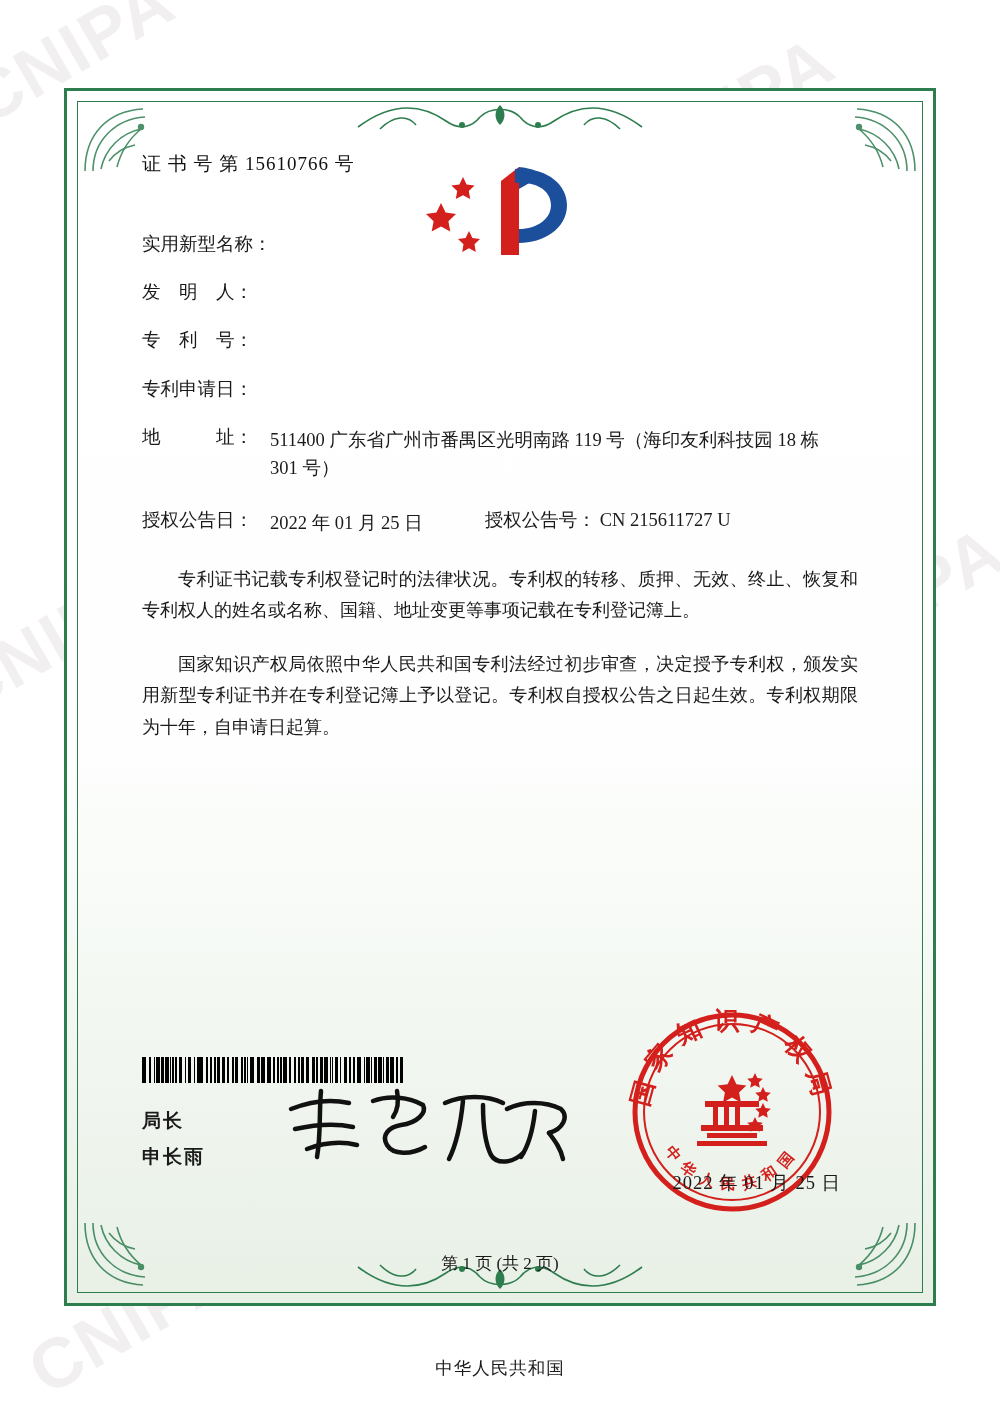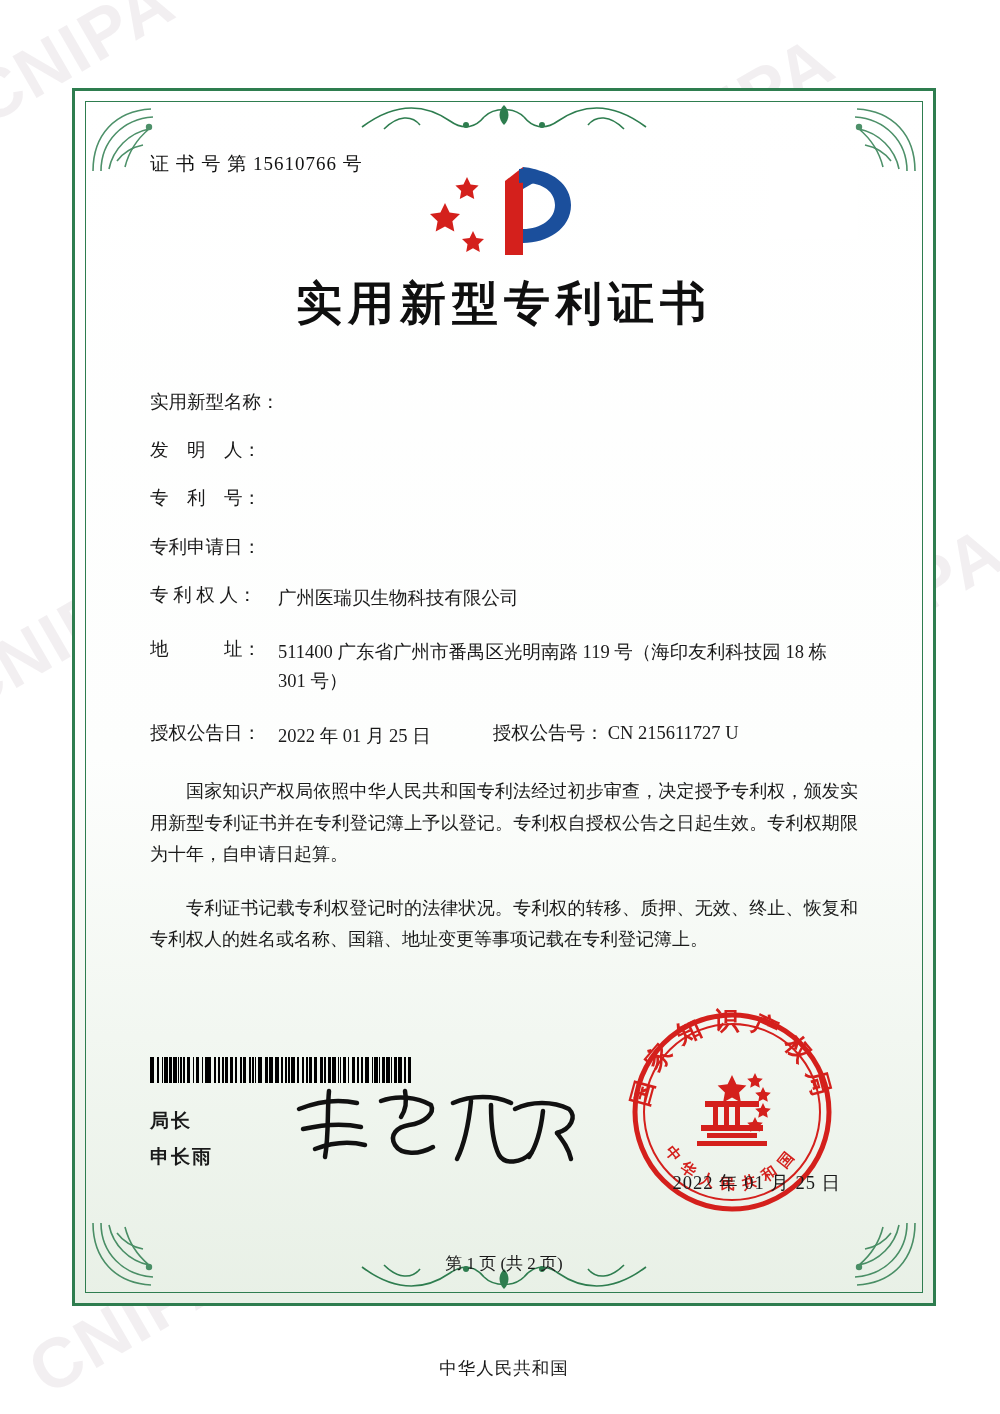--- a/index.html
+++ b/index.html
@@ -33,21 +33,20 @@
     transform: rotate(-30deg);
     white-space: nowrap;
     letter-spacing: 2px;
   }
 
   
   .page {
     position: absolute;
     inset: 0;
     z-index: 2;
-    margin-left: 8px;
   }
   .border-outer {
     position: absolute;
     left: 64px;
     top: 88px;
     right: 64px;
     bottom: 108px;
     border: 3px solid #2e7d4f;
     background: linear-gradient(180deg, #ffffff 0%, #fdfefd 55%, #f2f7f1 78%, #e8f0e6 100%);
   }
@@ -345,61 +344,56 @@
           <path d="M86 96 L86 22 L104 8 L104 96 Z" fill="#d4201c"></path>
           <path d="M100 10 C132 8, 152 26, 152 46 C152 70, 128 84, 104 84 L104 70 C122 70, 136 60, 136 46 C136 32, 122 22, 100 24 Z" fill="#1b4f9c"></path>
           <path d="M104 8 L104 30 L128 16 C120 11, 112 8.6, 104 8 Z" fill="#1b4f9c"></path>
         </svg>
       </div>
 
       <div class="qr">
         <div class="qr-grid" id="qrgrid"><i style="background:#000"></i><i style="background:#000"></i><i style="background:#000"></i><i style="background:#000"></i><i style="background:#000"></i><i style="background:#000"></i><i style="background:#000"></i><i style="background:#fff"></i><i style="background:#000"></i><i style="background:#fff"></i><i style="background:#000"></i><i style="background:#fff"></i><i style="background:#fff"></i><i style="background:#000"></i><i style="background:#000"></i><i style="background:#000"></i><i style="background:#000"></i><i style="background:#000"></i><i style="background:#000"></i><i style="background:#000"></i><i style="background:#000"></i><i style="background:#000"></i><i style="background:#fff"></i><i style="background:#fff"></i><i style="background:#fff"></i><i style="background:#fff"></i><i style="background:#fff"></i><i style="background:#000"></i><i style="background:#000"></i><i style="background:#000"></i><i style="background:#000"></i><i style="background:#000"></i><i style="background:#000"></i><i style="background:#000"></i><i style="background:#000"></i><i style="background:#000"></i><i style="background:#fff"></i><i style="background:#fff"></i><i style="background:#fff"></i><i style="background:#fff"></i><i style="background:#fff"></i><i style="background:#000"></i><i style="background:#000"></i><i style="background:#fff"></i><i style="background:#000"></i><i style="background:#000"></i><i style="background:#000"></i><i style="background:#fff"></i><i style="background:#000"></i><i style="background:#fff"></i><i style="background:#fff"></i><i style="background:#000"></i><i style="background:#fff"></i><i style="background:#fff"></i><i style="background:#fff"></i><i style="background:#fff"></i><i style="background:#000"></i><i style="background:#fff"></i><i style="background:#000"></i><i style="background:#000"></i><i style="background:#000"></i><i style="background:#fff"></i><i style="background:#000"></i><i style="background:#000"></i><i style="background:#fff"></i><i style="background:#000"></i><i style="background:#000"></i><i style="background:#000"></i><i style="background:#fff"></i><i style="background:#000"></i><i style="background:#000"></i><i style="background:#000"></i><i style="background:#fff"></i><i style="background:#fff"></i><i style="background:#fff"></i><i style="background:#fff"></i><i style="background:#000"></i><i style="background:#000"></i><i style="background:#fff"></i><i style="background:#000"></i><i style="background:#000"></i><i style="background:#000"></i><i style="background:#fff"></i><i style="background:#000"></i><i style="background:#000"></i><i style="background:#fff"></i><i style="background:#000"></i><i style="background:#000"></i><i style="background:#000"></i><i style="background:#fff"></i><i style="background:#000"></i><i style="background:#fff"></i><i style="background:#000"></i><i style="background:#fff"></i><i style="background:#000"></i><i style="background:#000"></i><i style="background:#fff"></i><i style="background:#000"></i><i style="background:#000"></i><i style="background:#fff"></i><i style="background:#000"></i><i style="background:#000"></i><i style="background:#000"></i><i style="background:#fff"></i><i style="background:#000"></i><i style="background:#000"></i><i style="background:#fff"></i><i style="background:#fff"></i><i style="background:#fff"></i><i style="background:#fff"></i><i style="background:#fff"></i><i style="background:#000"></i><i style="background:#000"></i><i style="background:#000"></i><i style="background:#000"></i><i style="background:#000"></i><i style="background:#000"></i><i style="background:#fff"></i><i style="background:#fff"></i><i style="background:#000"></i><i style="background:#fff"></i><i style="background:#fff"></i><i style="background:#fff"></i><i style="background:#fff"></i><i style="background:#fff"></i><i style="background:#000"></i><i style="background:#000"></i><i style="background:#000"></i><i style="background:#000"></i><i style="background:#000"></i><i style="background:#000"></i><i style="background:#000"></i><i style="background:#000"></i><i style="background:#fff"></i><i style="background:#000"></i><i style="background:#fff"></i><i style="background:#000"></i><i style="background:#fff"></i><i style="background:#000"></i><i style="background:#fff"></i><i style="background:#000"></i><i style="background:#000"></i><i style="background:#000"></i><i style="background:#000"></i><i style="background:#000"></i><i style="background:#000"></i><i style="background:#000"></i><i style="background:#000"></i><i style="background:#000"></i><i style="background:#000"></i><i style="background:#000"></i><i style="background:#fff"></i><i style="background:#fff"></i><i style="background:#fff"></i><i style="background:#000"></i><i style="background:#fff"></i><i style="background:#000"></i><i style="background:#000"></i><i style="background:#000"></i><i style="background:#fff"></i><i style="background:#fff"></i><i style="background:#fff"></i><i style="background:#000"></i><i style="background:#000"></i><i style="background:#000"></i><i style="background:#fff"></i><i style="background:#fff"></i><i style="background:#000"></i><i style="background:#000"></i><i style="background:#fff"></i><i style="background:#fff"></i><i style="background:#fff"></i><i style="background:#000"></i><i style="background:#fff"></i><i style="background:#000"></i><i style="background:#fff"></i><i style="background:#fff"></i><i style="background:#000"></i><i style="background:#000"></i><i style="background:#fff"></i><i style="background:#fff"></i><i style="background:#fff"></i><i style="background:#000"></i><i style="background:#000"></i><i style="background:#000"></i><i style="background:#000"></i><i style="background:#fff"></i><i style="background:#fff"></i><i style="background:#000"></i><i style="background:#fff"></i><i style="background:#000"></i><i style="background:#000"></i><i style="background:#fff"></i><i style="background:#fff"></i><i style="background:#fff"></i><i style="background:#fff"></i><i style="background:#fff"></i><i style="background:#fff"></i><i style="background:#000"></i><i style="background:#fff"></i><i style="background:#fff"></i><i style="background:#fff"></i><i style="background:#fff"></i><i style="background:#fff"></i><i style="background:#000"></i><i style="background:#000"></i><i style="background:#fff"></i><i style="background:#fff"></i><i style="background:#000"></i><i style="background:#fff"></i><i style="background:#fff"></i><i style="background:#fff"></i><i style="background:#fff"></i><i style="background:#fff"></i><i style="background:#000"></i><i style="background:#fff"></i><i style="background:#000"></i><i style="background:#000"></i><i style="background:#fff"></i><i style="background:#000"></i><i style="background:#000"></i><i style="background:#fff"></i><i style="background:#000"></i><i style="background:#000"></i><i style="background:#000"></i><i style="background:#000"></i><i style="background:#000"></i><i style="background:#fff"></i><i style="background:#000"></i><i style="background:#fff"></i><i style="background:#fff"></i><i style="background:#fff"></i><i style="background:#000"></i><i style="background:#fff"></i><i style="background:#000"></i><i style="background:#fff"></i><i style="background:#fff"></i><i style="background:#fff"></i><i style="background:#000"></i><i style="background:#fff"></i><i style="background:#fff"></i><i style="background:#000"></i><i style="background:#fff"></i><i style="background:#000"></i><i style="background:#000"></i><i style="background:#fff"></i><i style="background:#fff"></i><i style="background:#000"></i><i style="background:#fff"></i><i style="background:#fff"></i><i style="background:#000"></i><i style="background:#000"></i><i style="background:#000"></i><i style="background:#fff"></i><i style="background:#fff"></i><i style="background:#fff"></i><i style="background:#000"></i><i style="background:#000"></i><i style="background:#000"></i><i style="background:#fff"></i><i style="background:#fff"></i><i style="background:#fff"></i><i style="background:#fff"></i><i style="background:#fff"></i><i style="background:#fff"></i><i style="background:#fff"></i><i style="background:#fff"></i><i style="background:#fff"></i><i style="background:#000"></i><i style="background:#fff"></i><i style="background:#fff"></i><i style="background:#fff"></i><i style="background:#fff"></i><i style="background:#fff"></i><i style="background:#000"></i><i style="background:#000"></i><i style="background:#000"></i><i style="background:#000"></i><i style="background:#000"></i><i style="background:#fff"></i><i style="background:#000"></i><i style="background:#000"></i><i style="background:#fff"></i><i style="background:#fff"></i><i style="background:#000"></i><i style="background:#000"></i><i style="background:#fff"></i><i style="background:#fff"></i><i style="background:#000"></i><i style="background:#000"></i><i style="background:#fff"></i><i style="background:#000"></i><i style="background:#000"></i><i style="background:#000"></i><i style="background:#000"></i><i style="background:#000"></i><i style="background:#000"></i><i style="background:#000"></i><i style="background:#000"></i><i style="background:#000"></i><i style="background:#000"></i><i style="background:#fff"></i><i style="background:#fff"></i><i style="background:#000"></i><i style="background:#fff"></i><i style="background:#fff"></i><i style="background:#000"></i><i style="background:#000"></i><i style="background:#000"></i><i style="background:#000"></i><i style="background:#fff"></i><i style="background:#fff"></i><i style="background:#fff"></i><i style="background:#fff"></i><i style="background:#fff"></i><i style="background:#000"></i><i style="background:#fff"></i><i style="background:#fff"></i><i style="background:#fff"></i><i style="background:#fff"></i><i style="background:#fff"></i><i style="background:#000"></i><i style="background:#fff"></i><i style="background:#000"></i><i style="background:#000"></i><i style="background:#fff"></i><i style="background:#fff"></i><i style="background:#fff"></i><i style="background:#fff"></i><i style="background:#fff"></i><i style="background:#000"></i><i style="background:#000"></i><i style="background:#fff"></i><i style="background:#fff"></i><i style="background:#000"></i><i style="background:#000"></i><i style="background:#000"></i><i style="background:#fff"></i><i style="background:#000"></i><i style="background:#000"></i><i style="background:#000"></i><i style="background:#fff"></i><i style="background:#000"></i><i style="background:#000"></i><i style="background:#fff"></i><i style="background:#000"></i><i style="background:#fff"></i><i style="background:#000"></i><i style="background:#000"></i><i style="background:#000"></i><i style="background:#fff"></i><i style="background:#fff"></i><i style="background:#fff"></i><i style="background:#fff"></i><i style="background:#000"></i><i style="background:#fff"></i><i style="background:#fff"></i><i style="background:#000"></i><i style="background:#fff"></i><i style="background:#000"></i><i style="background:#000"></i><i style="background:#000"></i><i style="background:#fff"></i><i style="background:#000"></i><i style="background:#000"></i><i style="background:#fff"></i><i style="background:#fff"></i><i style="background:#000"></i><i style="background:#fff"></i><i style="background:#000"></i><i style="background:#000"></i><i style="background:#fff"></i><i style="background:#000"></i><i style="background:#fff"></i><i style="background:#000"></i><i style="background:#fff"></i><i style="background:#fff"></i><i style="background:#fff"></i><i style="background:#000"></i><i style="background:#fff"></i><i style="background:#000"></i><i style="background:#000"></i><i style="background:#000"></i><i style="background:#fff"></i><i style="background:#000"></i><i style="background:#fff"></i><i style="background:#000"></i><i style="background:#000"></i><i style="background:#000"></i><i style="background:#000"></i><i style="background:#000"></i><i style="background:#fff"></i><i style="background:#fff"></i><i style="background:#fff"></i><i style="background:#000"></i><i style="background:#000"></i><i style="background:#fff"></i><i style="background:#fff"></i><i style="background:#fff"></i><i style="background:#000"></i><i style="background:#fff"></i><i style="background:#fff"></i><i style="background:#fff"></i><i style="background:#fff"></i><i style="background:#fff"></i><i style="background:#000"></i><i style="background:#fff"></i><i style="background:#000"></i><i style="background:#000"></i><i style="background:#000"></i><i style="background:#fff"></i><i style="background:#000"></i><i style="background:#fff"></i><i style="background:#fff"></i><i style="background:#fff"></i><i style="background:#000"></i><i style="background:#000"></i><i style="background:#fff"></i><i style="background:#fff"></i><i style="background:#fff"></i><i style="background:#000"></i><i style="background:#000"></i><i style="background:#000"></i><i style="background:#000"></i><i style="background:#000"></i><i style="background:#000"></i><i style="background:#000"></i><i style="background:#000"></i><i style="background:#fff"></i><i style="background:#000"></i><i style="background:#000"></i><i style="background:#000"></i><i style="background:#fff"></i><i style="background:#fff"></i><i style="background:#fff"></i><i style="background:#000"></i><i style="background:#fff"></i><i style="background:#fff"></i><i style="background:#000"></i><i style="background:#fff"></i><i style="background:#fff"></i></div>
       </div>
 
-      <div class="title">实用新型专利证书</div>
 
       <div class="fields">
 
         <div class="field-row">
           <div class="field-label">实用新型名称：</div>
         </div>
 
         <div class="field-row">
           <div class="field-label">发　明　人：</div>
         </div>
 
         <div class="field-row">
           <div class="field-label">专　利　号：</div>
         </div>
 
         <div class="field-row">
           <div class="field-label">专利申请日：</div>
         </div>
 
-        <div class="field-row">
-          <div class="field-label">专 利 权 人：</div>
-          <div class="field-value">广州医瑞贝生物科技有限公司</div>
-        </div>
 
         <div class="field-row">
           <div class="field-label">地　　　址：</div>
           <div class="field-value" style="max-width:560px;">511400 广东省广州市番禺区光明南路 119 号（海印友利科技园 18 栋 301 号）</div>
         </div>
 
         <div class="field-row two-col">
           <div class="field-label">授权公告日：</div>
           <div class="field-value">2022 年 01 月 25 日</div>
           <div class="pub-no-label">授权公告号：</div>
           <div style="margin-left:4px;">CN 215611727 U</div>
         </div>
 
       </div>
 
+      <div class="para">专利证书记载专利权登记时的法律状况。专利权的转移、质押、无效、终止、恢复和专利权人的姓名或名称、国籍、地址变更等事项记载在专利登记簿上。</div>
       <div class="para">国家知识产权局依照中华人民共和国专利法经过初步审查，决定授予专利权，颁发实用新型专利证书并在专利登记簿上予以登记。专利权自授权公告之日起生效。专利权期限为十年，自申请日起算。</div>
-      <div class="para">专利证书记载专利权登记时的法律状况。专利权的转移、质押、无效、终止、恢复和专利权人的姓名或名称、国籍、地址变更等事项记载在专利登记簿上。</div>
 
     </div>
 
     <div class="barcode" id="barcode">
         <i style="width:4px"></i>
         <i style="width:3px;background:transparent"></i>
         <i style="width:2px"></i>
         <i style="width:3px;background:transparent"></i>
         <i style="width:1px"></i>
         <i style="width:2px;background:transparent"></i>

